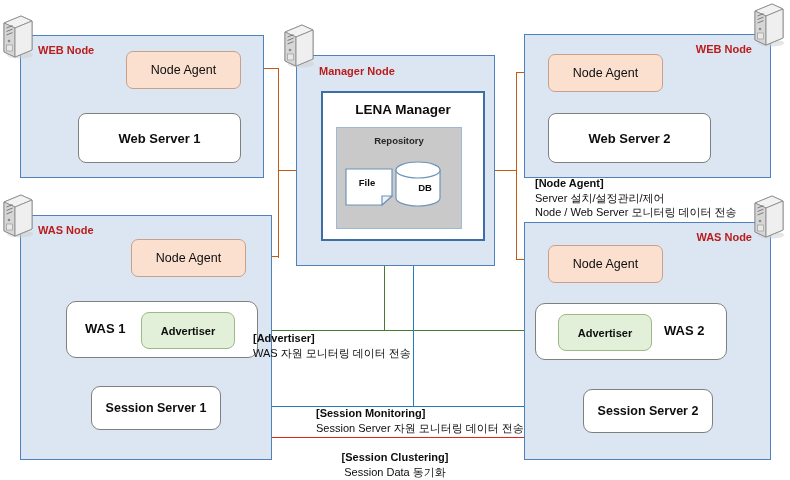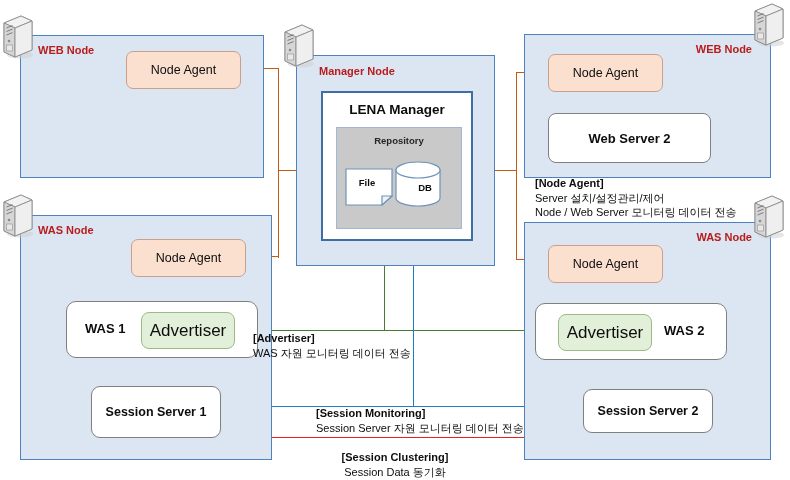--- a/index.html
+++ b/index.html
@@ -13,21 +13,21 @@
 
   
   .box{position:absolute;box-sizing:border-box;display:flex;align-items:center;justify-content:center;
        text-align:center;white-space:nowrap;}
   .agent{background:#fbe0d0;border:1px solid #c9a08a;border-radius:7px;font-size:12.5px;color:#0d0d0d;}
   .srv{background:#ffffff;border:1px solid #808080;border-radius:8px;font-size:13px;font-weight:bold;color:#0d0d0d;}
   .was{background:#ffffff;border:1px solid #808080;border-radius:10px;font-size:13px;font-weight:bold;color:#0d0d0d;
        display:block;}
   .was-label{position:absolute;font-size:13px;font-weight:bold;color:#0d0d0d;text-align:right;}
   .adv{position:absolute;background:#e2efd9;border:1px solid #9bbb84;border-radius:8px;
-       display:flex;align-items:center;justify-content:center;font-size:17px;font-weight:normal;color:#0d0d0d;text-align:center;}
+       display:flex;align-items:center;justify-content:center;font-size:11px;font-weight:bold;color:#0d0d0d;text-align:center;}
   .sess{background:#ffffff;border:1px solid #808080;border-radius:9px;font-size:12.5px;font-weight:bold;color:#0d0d0d;}
 
   
   .lena{position:absolute;background:#ffffff;border:2px solid #3f6ea5;box-sizing:border-box;}
   .lena-title{position:absolute;font-size:13.5px;font-weight:bold;color:#0d0d0d;width:100%;text-align:center;}
   .repo{position:absolute;background:#c9c9c9;border:1px solid #9fb8d4;box-sizing:border-box;}
   .repo-title{position:absolute;width:100%;text-align:center;font-size:9.5px;font-weight:bold;color:#262626;}
   .file-ic{position:absolute;}
   .db-ic{position:absolute;}
 
@@ -76,20 +76,21 @@
 
   <div class="ln h" style="left:152px;top:437px;width:488px;border-top-color:#e8211a;"></div>
   <div class="ln v" style="left:152px;top:428px;height:10px;border-left-color:#e8211a;"></div>
   <div class="ar" style="left:147px;top:418px;border-left:6px solid transparent;border-right:6px solid transparent;border-bottom:11px solid #e8211a;"></div>
   <div class="ln v" style="left:639px;top:428px;height:10px;border-left-color:#e8211a;"></div>
   <div class="ar" style="left:634px;top:418px;border-left:6px solid transparent;border-right:6px solid transparent;border-bottom:11px solid #e8211a;"></div>
 
   <div class="node" style="left:20px;top:35px;width:244px;height:143px;">
     <span class="node-title" style="left:17px;top:8px;">WEB Node</span>
     <div class="box agent" style="left:105px;top:15px;width:115px;height:38px;">Node Agent</div>
+    <div class="box srv" style="left:57px;top:77px;width:163px;height:50px;">Web Server 1</div>
   </div>
   <div class="tower" style="left:1px;top:14px;">
     <svg viewBox="0 0 34 46" width="34" height="46">
       <defs>
           <linearGradient id="gA" x1="0" y1="0" x2="1" y2="0">
         <stop offset="0" stop-color="#fafafa"></stop>
             <stop offset="0.5" stop-color="#e3e3e3"></stop>
             <stop offset="1" stop-color="#b9b9b9"></stop>
       </linearGradient>
         </defs>
@@ -117,21 +118,21 @@
       <path d="M14 14 L14 43 L3 38 L3 9 Z" fill="#d6d6d6" stroke="#8d8d8d" stroke-width="0.9"></path>
       <path d="M14 14 L31 7 L31 36 L14 43 Z" fill="#efefef" stroke="#8d8d8d" stroke-width="0.9"></path>
       <path d="M5.5 14 L11.5 11.6 M5.5 17.5 L11.5 15.1 M5.5 21 L11.5 18.6" stroke="#6f6f6f" stroke-width="0.9"></path>
       <circle cx="8" cy="27" r="1.3" fill="#8a8a8a"></circle>
       <rect x="5.5" y="31" width="6" height="6" fill="#e8e8e8" stroke="#9a9a9a" stroke-width="0.7"></rect>
     </svg>
   </div>
 
   <div class="node" style="left:296px;top:55px;width:199px;height:211px;">
     <span class="node-title" style="left:22px;top:9px;">Manager Node</span>
-    <div class="lena" style="left:24px;top:35px;width:152px;height:150px;">
+    <div class="lena" style="left:24px;top:35px;width:164px;height:150px;">
       <span class="lena-title" style="left:0;top:9px;">LENA Manager</span>
       <div class="repo" style="left:13px;top:34px;width:126px;height:102px;">
         <span class="repo-title" style="left:0;top:7px;">Repository</span>
 
         <div class="file-ic" style="left:8px;top:40px;">
           <svg viewBox="0 0 48 38" width="48" height="38">
             <path d="M1 1 L47 1 L47 28 L37 37 L1 37 Z" fill="#ffffff" stroke="#6e93b8" stroke-width="1.2"></path>
             <path d="M47 28 L37 28 L37 37 Z" fill="#eef3f8" stroke="#6e93b8" stroke-width="1.2"></path>
           </svg>
           <span style="position:absolute;left:0;top:9px;width:44px;text-align:center;font-size:9.5px;font-weight:bold;color:#0d0d0d;">File</span>
@@ -160,21 +161,21 @@
     </svg>
   </div>
 
   <div class="node" style="left:20px;top:215px;width:252px;height:245px;">
     <span class="node-title" style="left:17px;top:8px;">WAS Node</span>
     <div class="box agent" style="left:110px;top:23px;width:115px;height:38px;">Node Agent</div>
     <div class="was" style="left:45px;top:85px;width:190px;height:55px;position:absolute;">
       <span class="was-label" style="left:18px;top:19px;">WAS 1</span>
       <div class="adv" style="left:74px;top:10px;width:92px;height:35px;">Advertiser</div>
     </div>
-    <div class="box sess" style="left:70px;top:170px;width:130px;height:52px;">Session Server 1</div>
+    <div class="box sess" style="left:70px;top:170px;width:130px;height:44px;">Session Server 1</div>
   </div>
   <div class="tower" style="left:1px;top:193px;">
     <svg viewBox="0 0 34 46" width="34" height="46">
       <ellipse cx="19" cy="41" rx="13" ry="3.4" fill="#cfcfcf" opacity="0.55"></ellipse>
       <path d="M3 9 L20 2 L31 7 L31 36 L14 43 L3 38 Z" fill="#e6e6e6" stroke="#8d8d8d" stroke-width="0.9"></path>
       <path d="M3 9 L20 2 L31 7 L14 14 Z" fill="#f2f2f2" stroke="#8d8d8d" stroke-width="0.9"></path>
       <path d="M14 14 L14 43 L3 38 L3 9 Z" fill="#d6d6d6" stroke="#8d8d8d" stroke-width="0.9"></path>
       <path d="M14 14 L31 7 L31 36 L14 43 Z" fill="#efefef" stroke="#8d8d8d" stroke-width="0.9"></path>
       <path d="M5.5 14 L11.5 11.6 M5.5 17.5 L11.5 15.1 M5.5 21 L11.5 18.6" stroke="#6f6f6f" stroke-width="0.9"></path>
       <circle cx="8" cy="27" r="1.3" fill="#8a8a8a"></circle>

